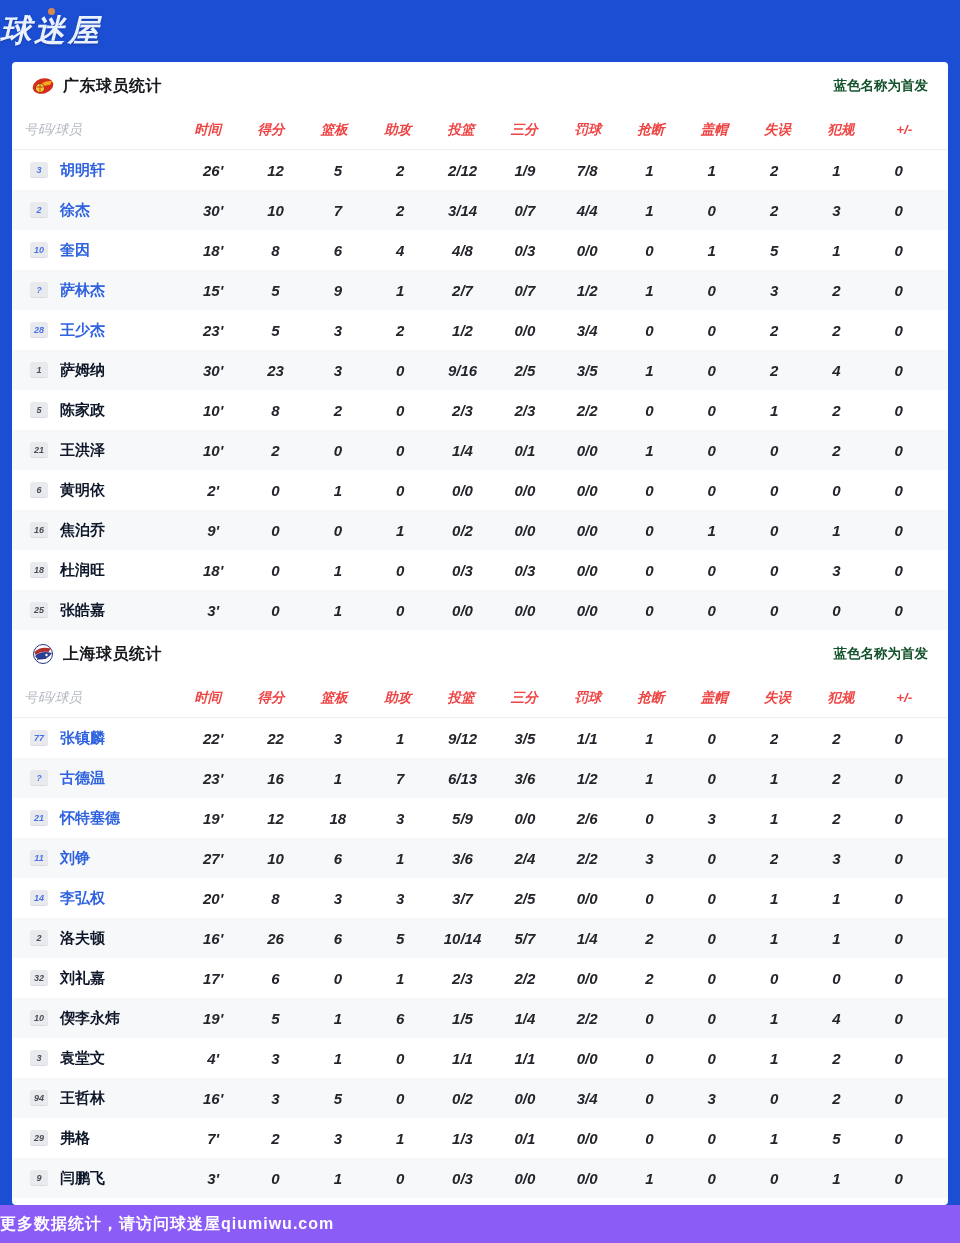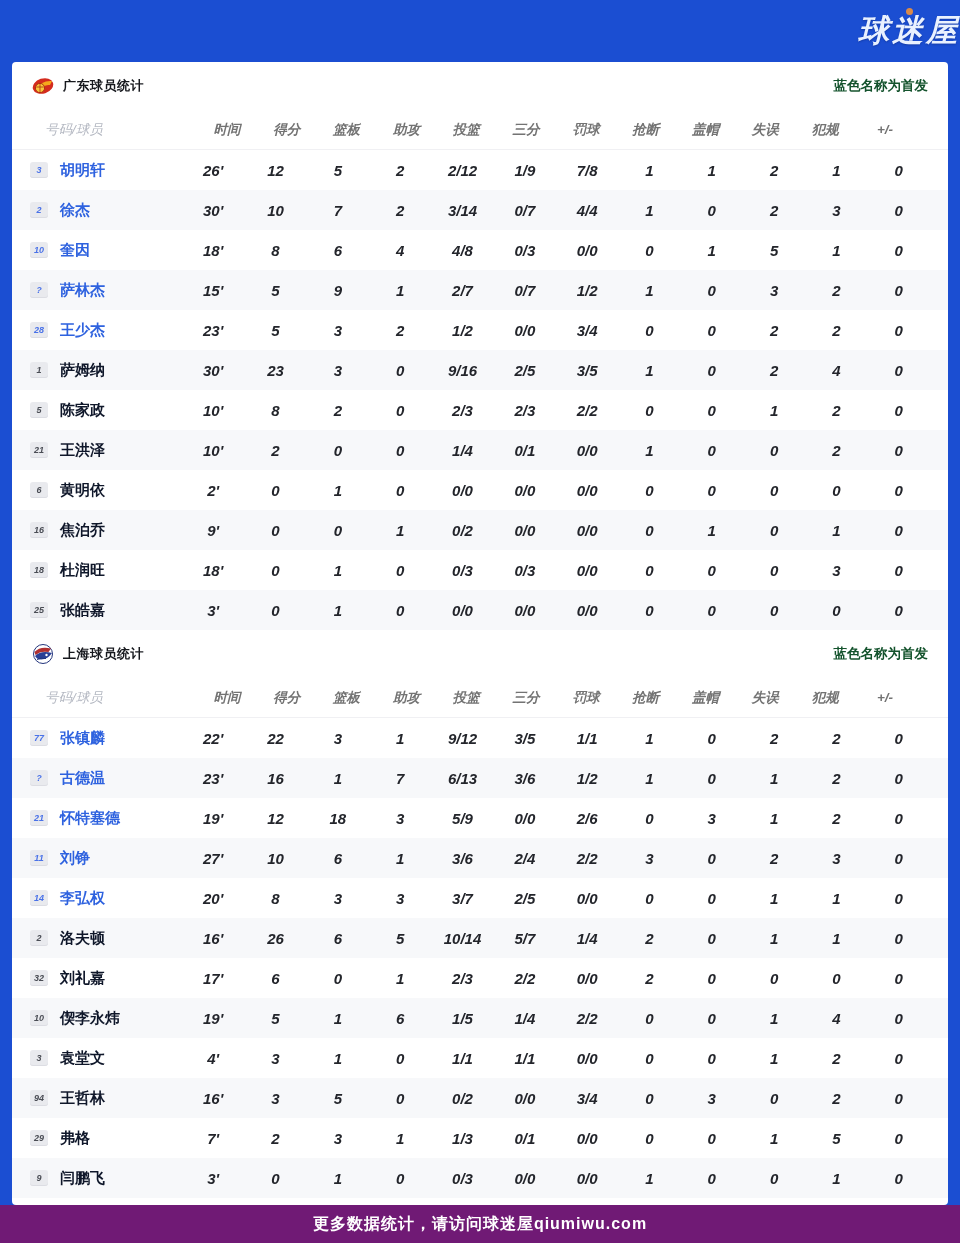--- a/index.html
+++ b/index.html
@@ -7,21 +7,21 @@
   body {
     font-family: "Liberation Sans", "DejaVu Sans", sans-serif;
     background:#1b4ed2;
     width:960px; height:1243px;
     display:flex; flex-direction:column;
     overflow:hidden;
   }
   
   .topbar {
     height:62px; flex:0 0 62px;
-    display:flex; align-items:center; justify-content:flex-end;
+    display:flex; align-items:center; justify-content:flex-start;
     position:relative;
   }
   .logo-text {
     color:#e9f1ff; font-size:31px; font-weight:bold;
     font-style:italic; letter-spacing:3px; position:relative;
     text-shadow:0 1px 2px rgba(0,0,40,.25);
   }
   .logo-dot {
     position:absolute; top:-2px; left:47%;
     width:7px; height:7px; border-radius:50%;
@@ -31,54 +31,54 @@
   .card {
     background:#ffffff; margin:0 12px; border-radius:4px;
     flex:1 1 auto; overflow:hidden;
     padding:0 0 4px 0;
   }
   .section-head {
     height:48px; display:flex; align-items:center;
     padding:0 20px; gap:9px;
   }
   .team-logo { width:22px; height:20px; flex:0 0 auto; }
-  .section-title { font-size:13px; font-weight:bold; color:#16181d; letter-spacing:.5px; }
+  .section-title { font-size:16px; font-weight:bold; color:#16181d; letter-spacing:.5px; }
   .legend { margin-left:auto; font-size:13.5px; color:#14532d; font-weight:bold; }
   
   .thead {
     display:flex; align-items:center; height:40px;
-    padding:0 33px; border-bottom:1px solid #f0f0f3;
+    padding:0 12px; border-bottom:1px solid #f0f0f3;
   }
   .thead .col-name {
     font-size:13.5px; color:#b4b8c2; font-style:italic;
   }
   .thead .col-stat {
-    font-size:13.5px; color:#737373; font-style:italic; 
+    font-size:13.5px; color:#ef4444; font-style:italic; 
   }
   .row {
     display:flex; align-items:center; height:40px; padding:0 18px;
   }
   .row.alt { background:#f7f8fa; }
   .col-name { width:152px; flex:0 0 152px; display:flex; align-items:center; gap:12px; }
   .col-stat { flex:1 1 0; text-align:center; font-size:15px; font-style:italic;
               font-weight:bold; color:#23252b; }
   .badge {
     width:18px; height:16px; flex:0 0 18px;
     background:#e9eaee; border-radius:3px;
     display:flex; align-items:center; justify-content:center;
     font-size:9px; font-weight:bold; font-style:italic; color:#4a4d55;
     box-shadow:0 -1px 0 #dcdde3 inset;
   }
   .p-name { font-size:15px; font-weight:bold; color:#0f172a; cursor:pointer; }
   .row.starter .p-name { color:#2e62df; }
   .row.starter .badge { color:#4a72e8; }
   
   .footer {
-    height:38px; flex:0 0 38px; background:#701a75;
-    display:flex; align-items:center; justify-content:center;
+    height:38px; flex:0 0 38px; background:#8b5cf6;
+    display:flex; align-items:center; 
   }
   .footer-text { color:#ffffff; font-size:16px; font-weight:bold; letter-spacing:1px; }
 </style>
 </head>
 <body>
 
 <div class="topbar">
   <span class="logo-text">球迷屋<span class="logo-dot"></span></span>
 </div>
 

